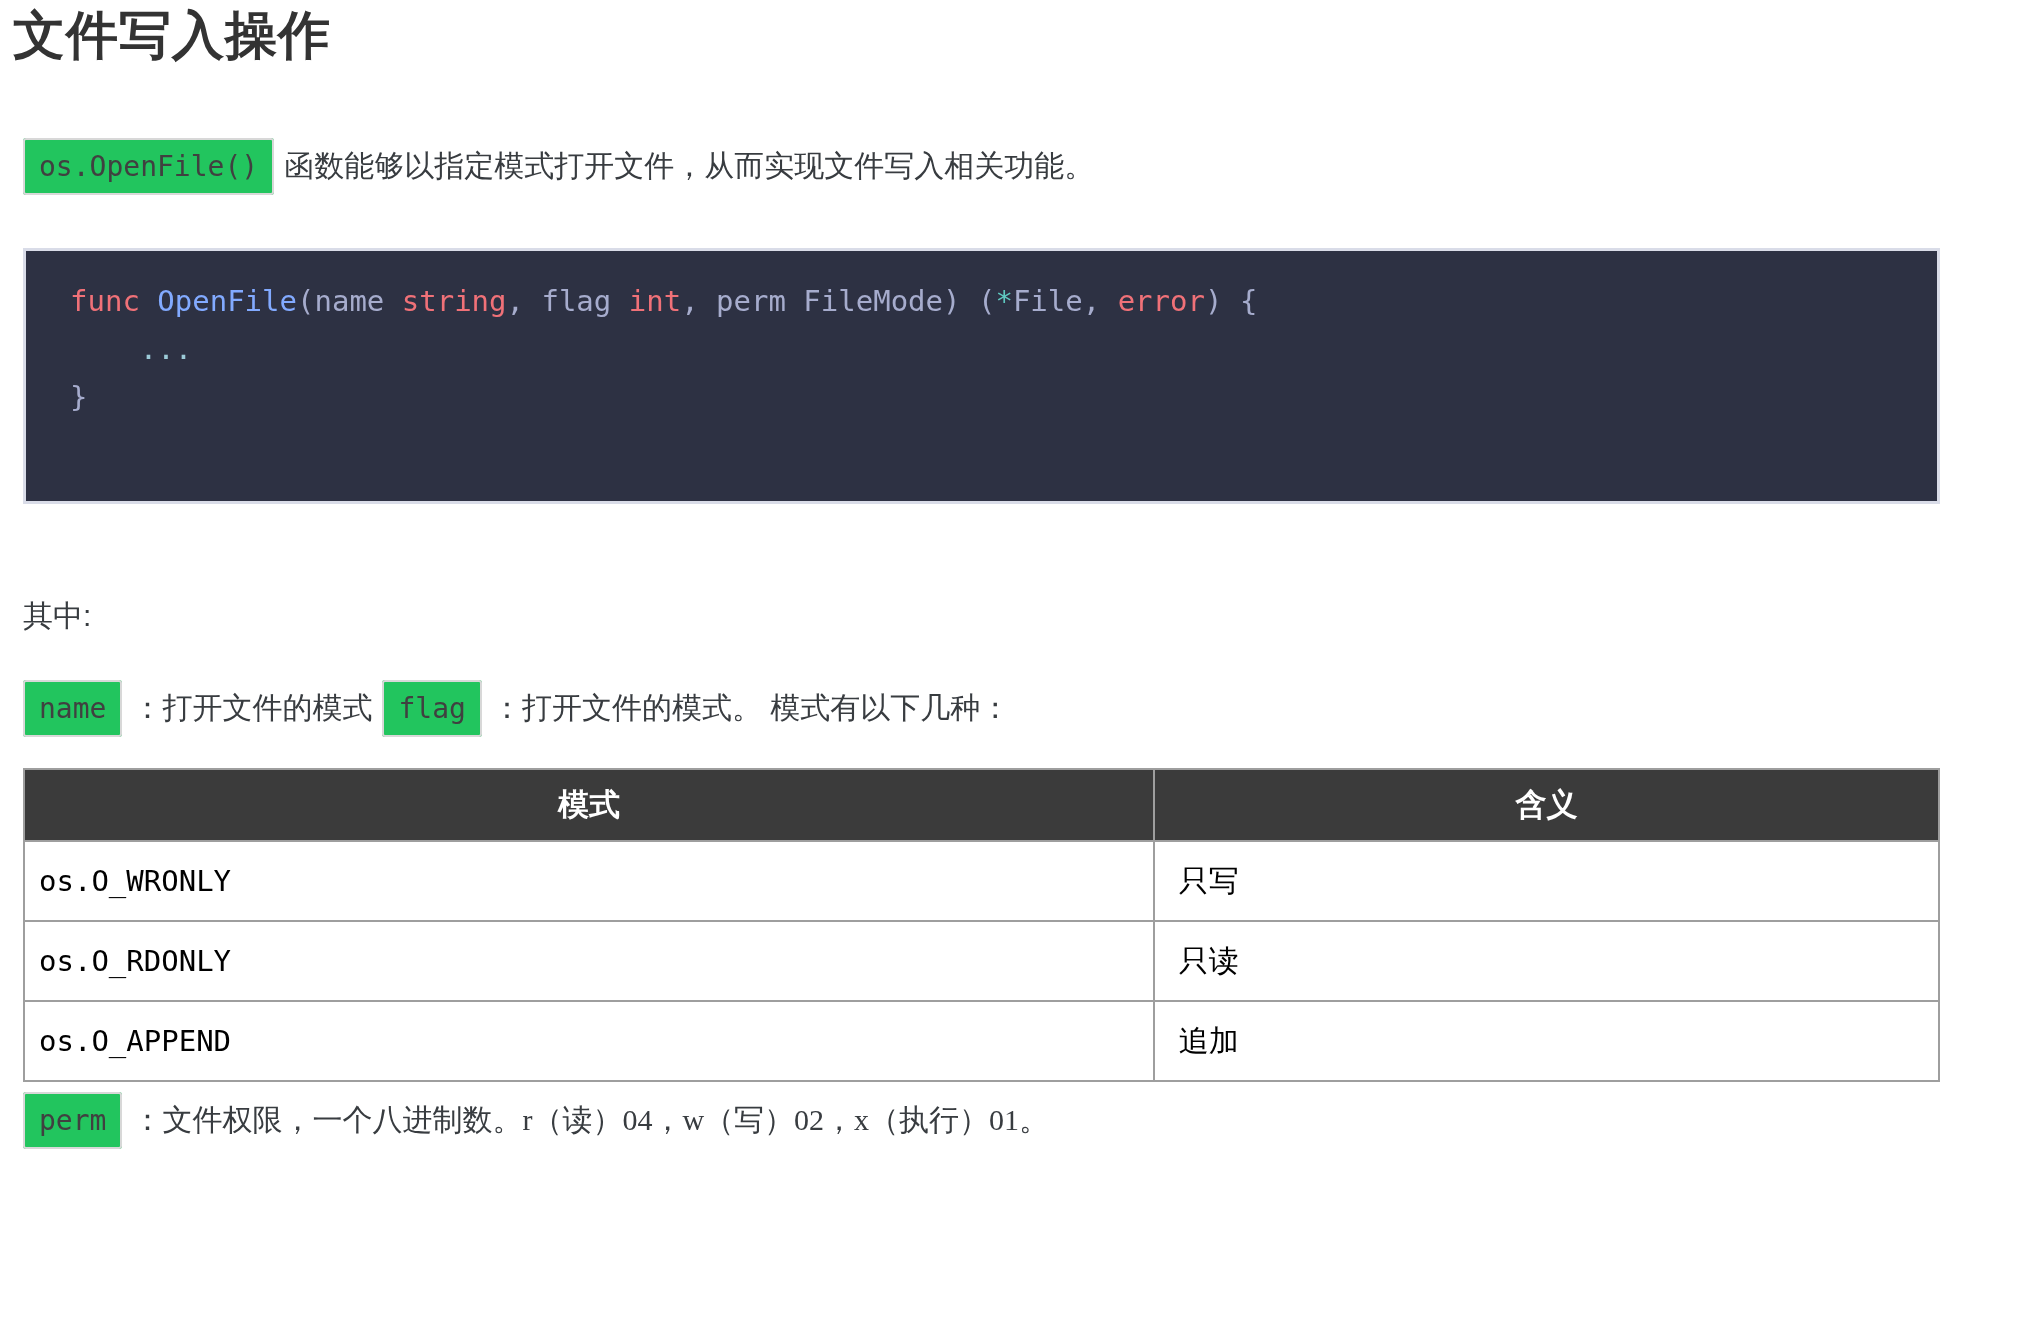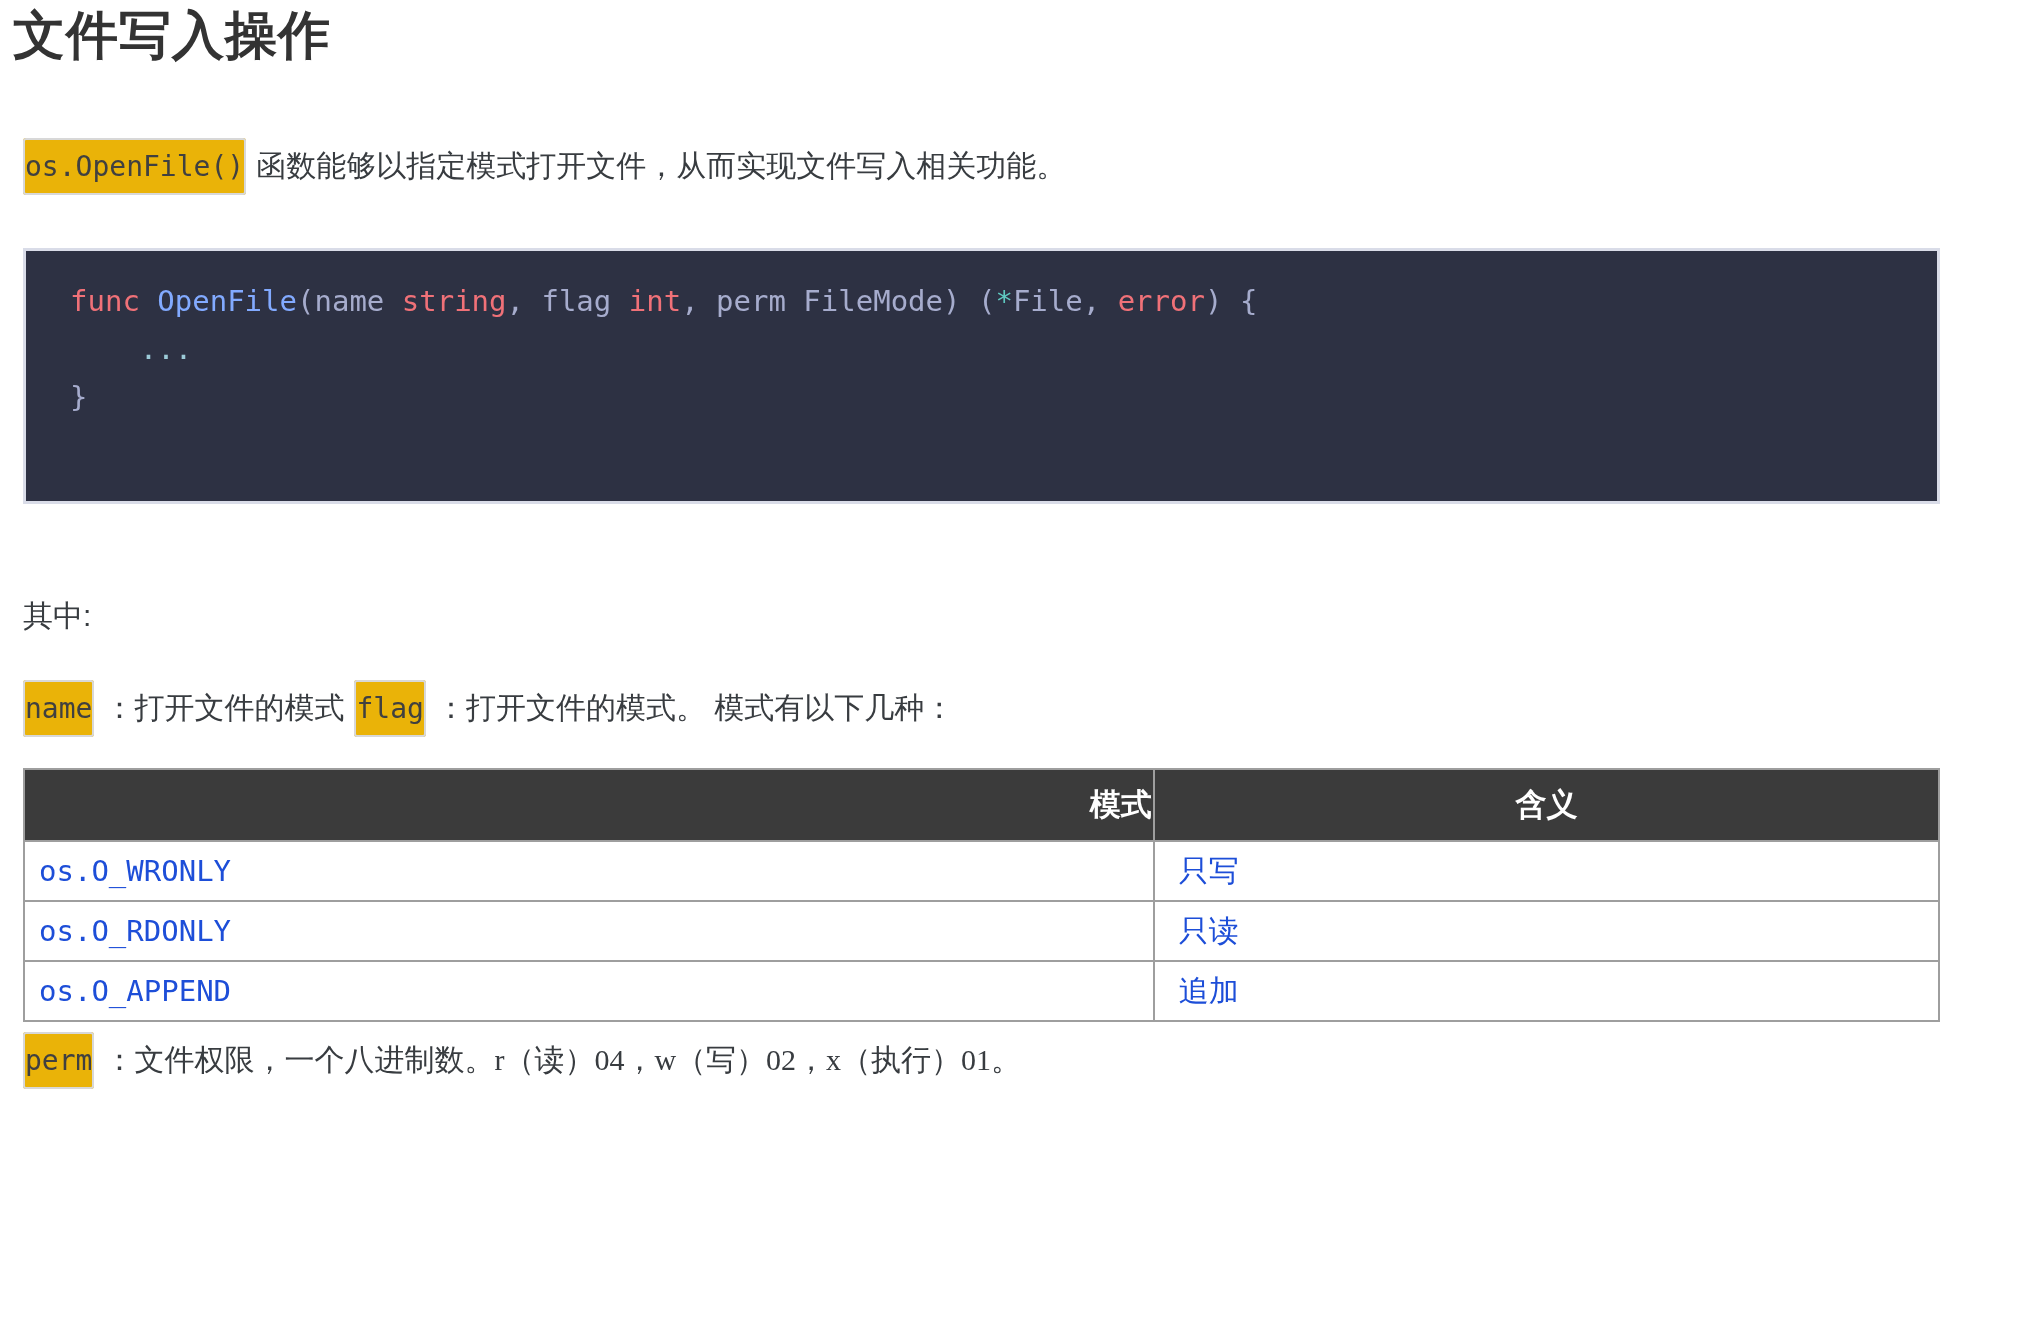--- a/index.html
+++ b/index.html
@@ -28,23 +28,23 @@
     letter-spacing:1px;
   }
   .para{margin:0;font-size:30px;line-height:52px;color:var(--text);}
   .para-intro{margin-top:72px;}
   .para-among{margin-top:86px;}
   .para-params{margin-top:40px;}
   .para-perm{margin-top:12px;}
   .inline-code{
     font-family:"DejaVu Sans Mono","Liberation Mono",monospace;
     font-size:28px;line-height:1;
-    color:#404040;background:#eab308;
+    color:#404040;background:#22c55e;
     border:2px solid #d8d8d8;border-radius:3px;
-    padding:10px 0;margin:0 10px;
+    padding:10px 14px;margin:0 10px;
     white-space:nowrap;
   }
   .inline-code:first-child{margin-left:0;}
   .code-block{
     margin:56px 0 0 0;
     width:1917px;height:256px;
     background:var(--code-block-bg);
     border:3px solid var(--code-block-border);
     padding:26px 0 28px 44px;
     overflow:hidden;
@@ -66,22 +66,22 @@
     width:1917px;
     border-collapse:collapse;
     table-layout:fixed;
   }
   th,td{border:2px solid var(--table-border);}
   th{
     background:var(--table-header-bg);
     color:#ffffff;font-weight:700;font-size:31px;
     height:72px;text-align:center;vertical-align:middle;
   }
-  th.col-mode{width:59%;text-align:right;}
-  td{height:60px;vertical-align:middle;font-size:30px;color:#1d4ed8;background:#ffffff;}
+  th.col-mode{width:59%;}
+  td{height:80px;vertical-align:middle;font-size:30px;color:#000000;background:#ffffff;}
   td.mode-cell{
     font-family:"DejaVu Sans Mono","Liberation Mono",monospace;
     font-size:29px;padding-left:14px;
   }
   td.meaning-cell{padding-left:24px;}
   .serif{
     font-family:"Liberation Serif","DejaVu Serif",serif;
   }
 </style>
 </head>

